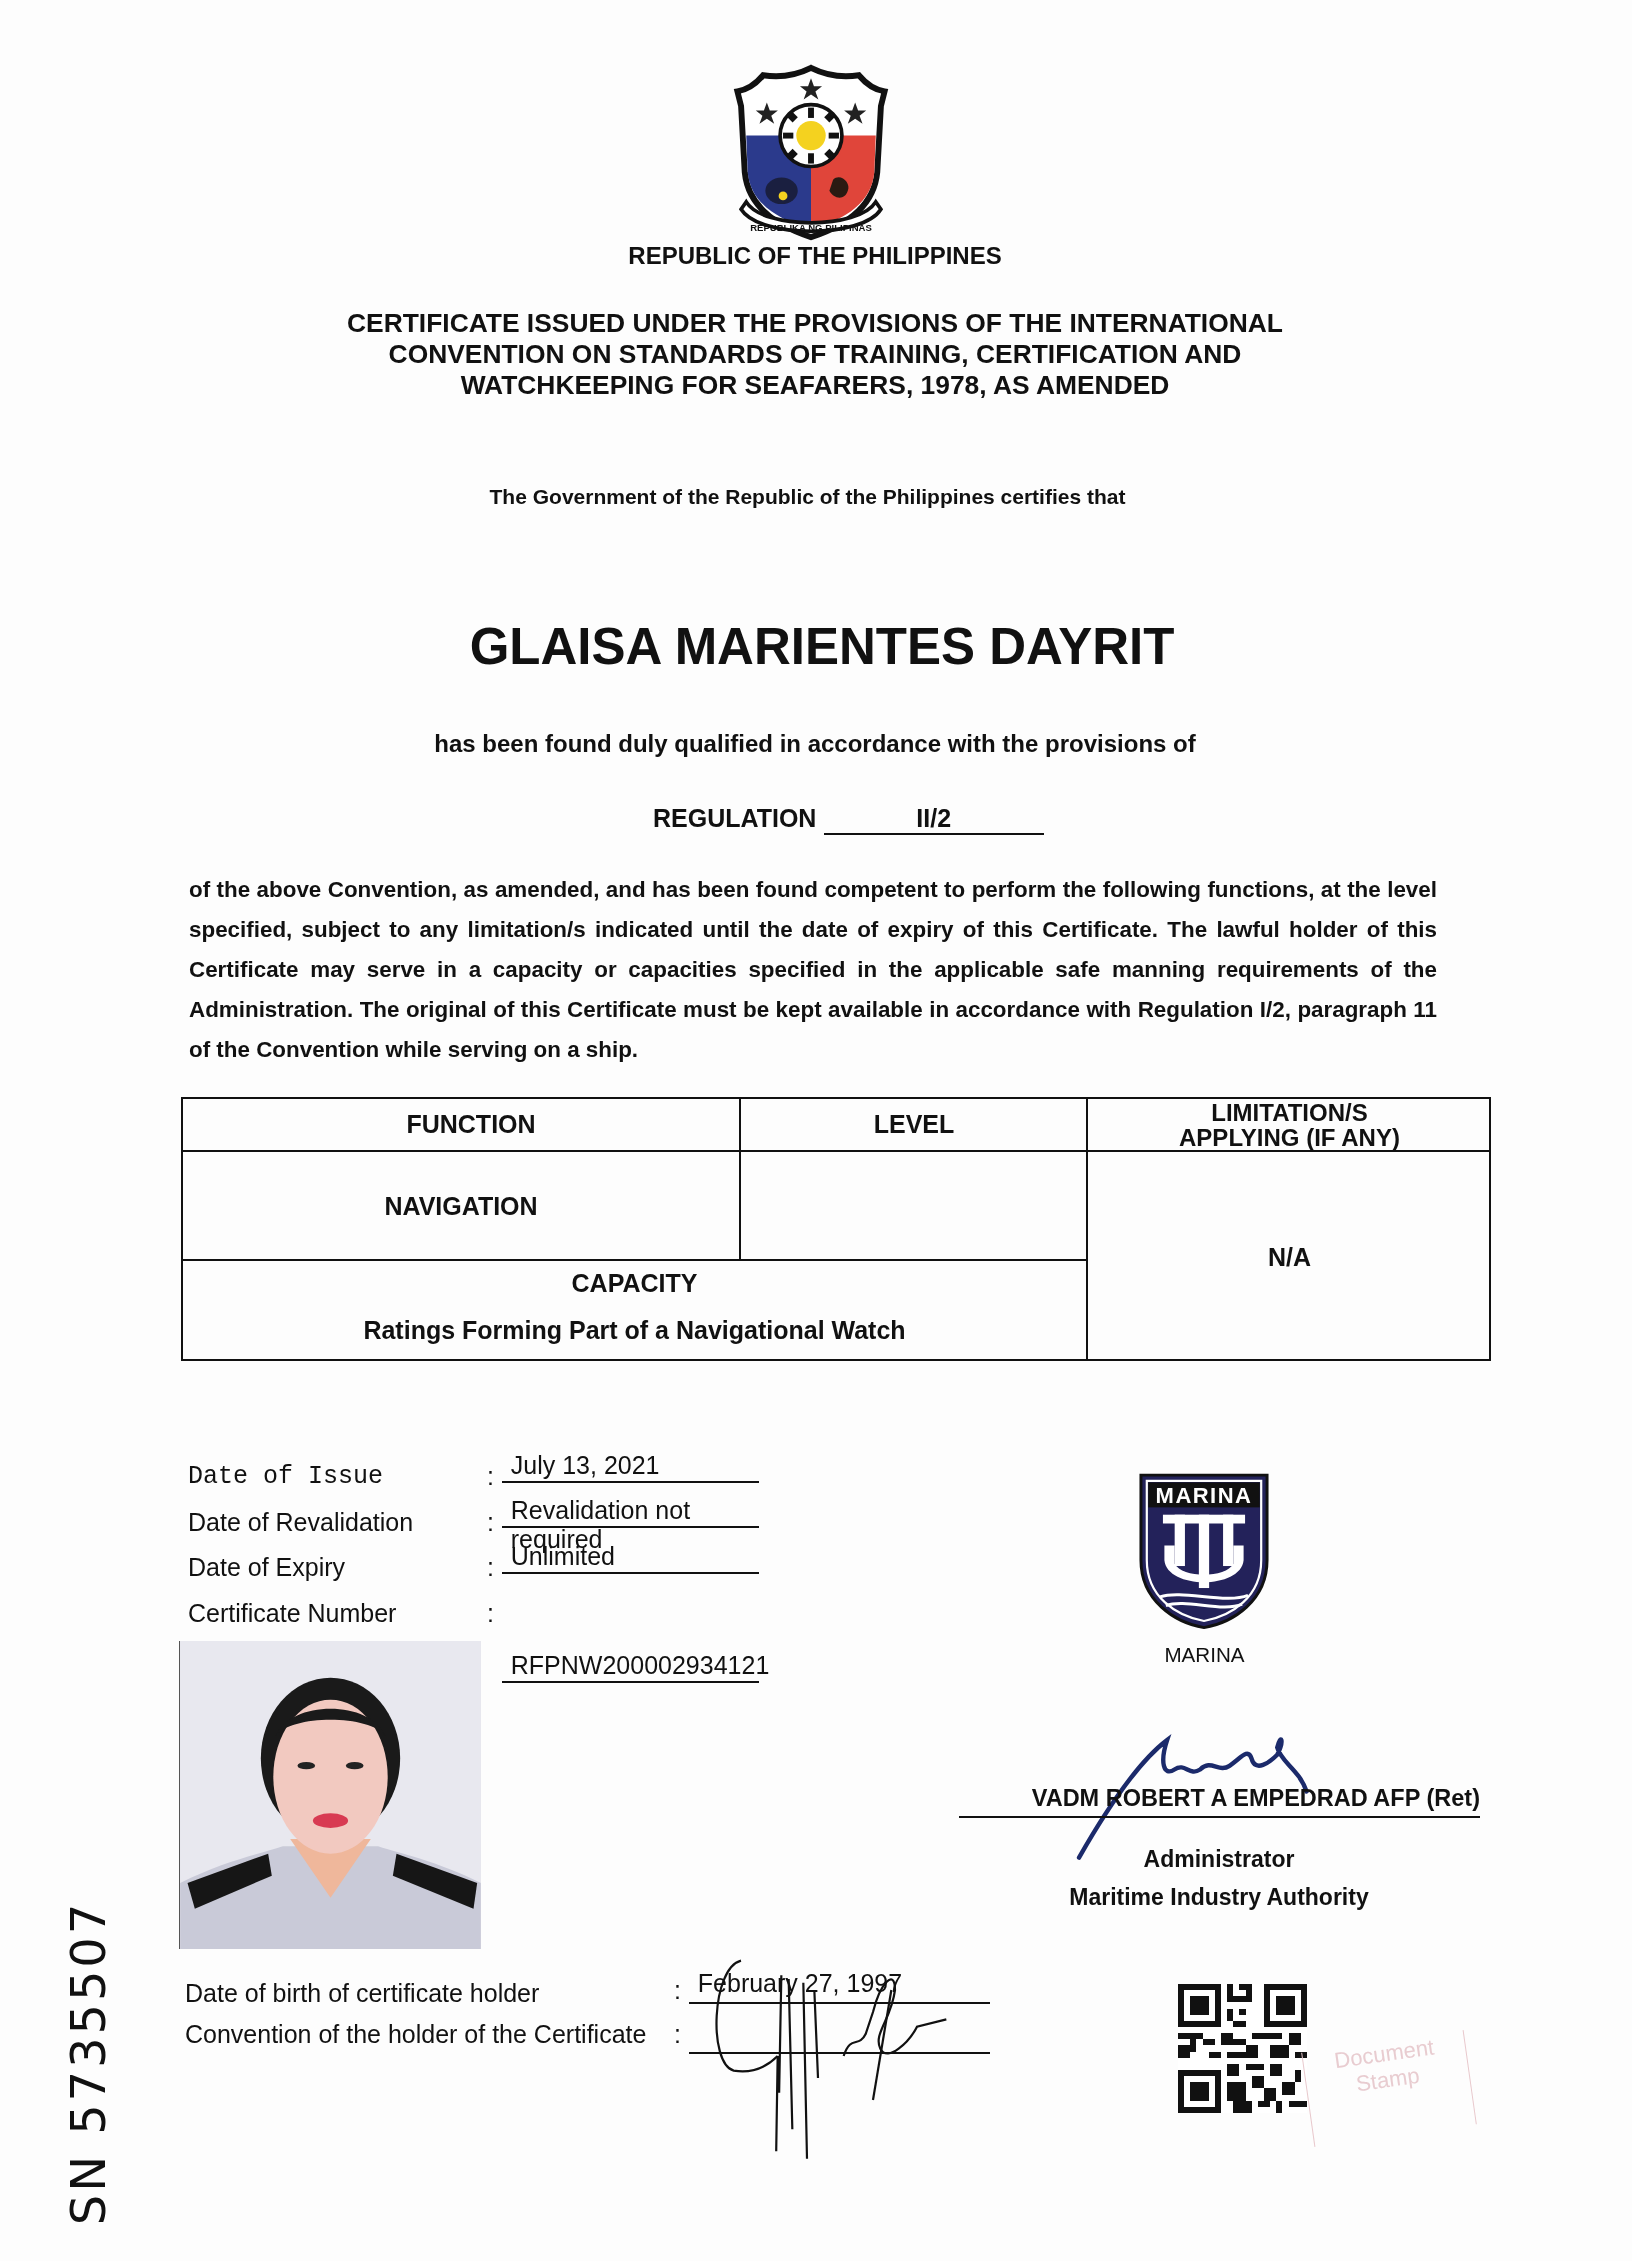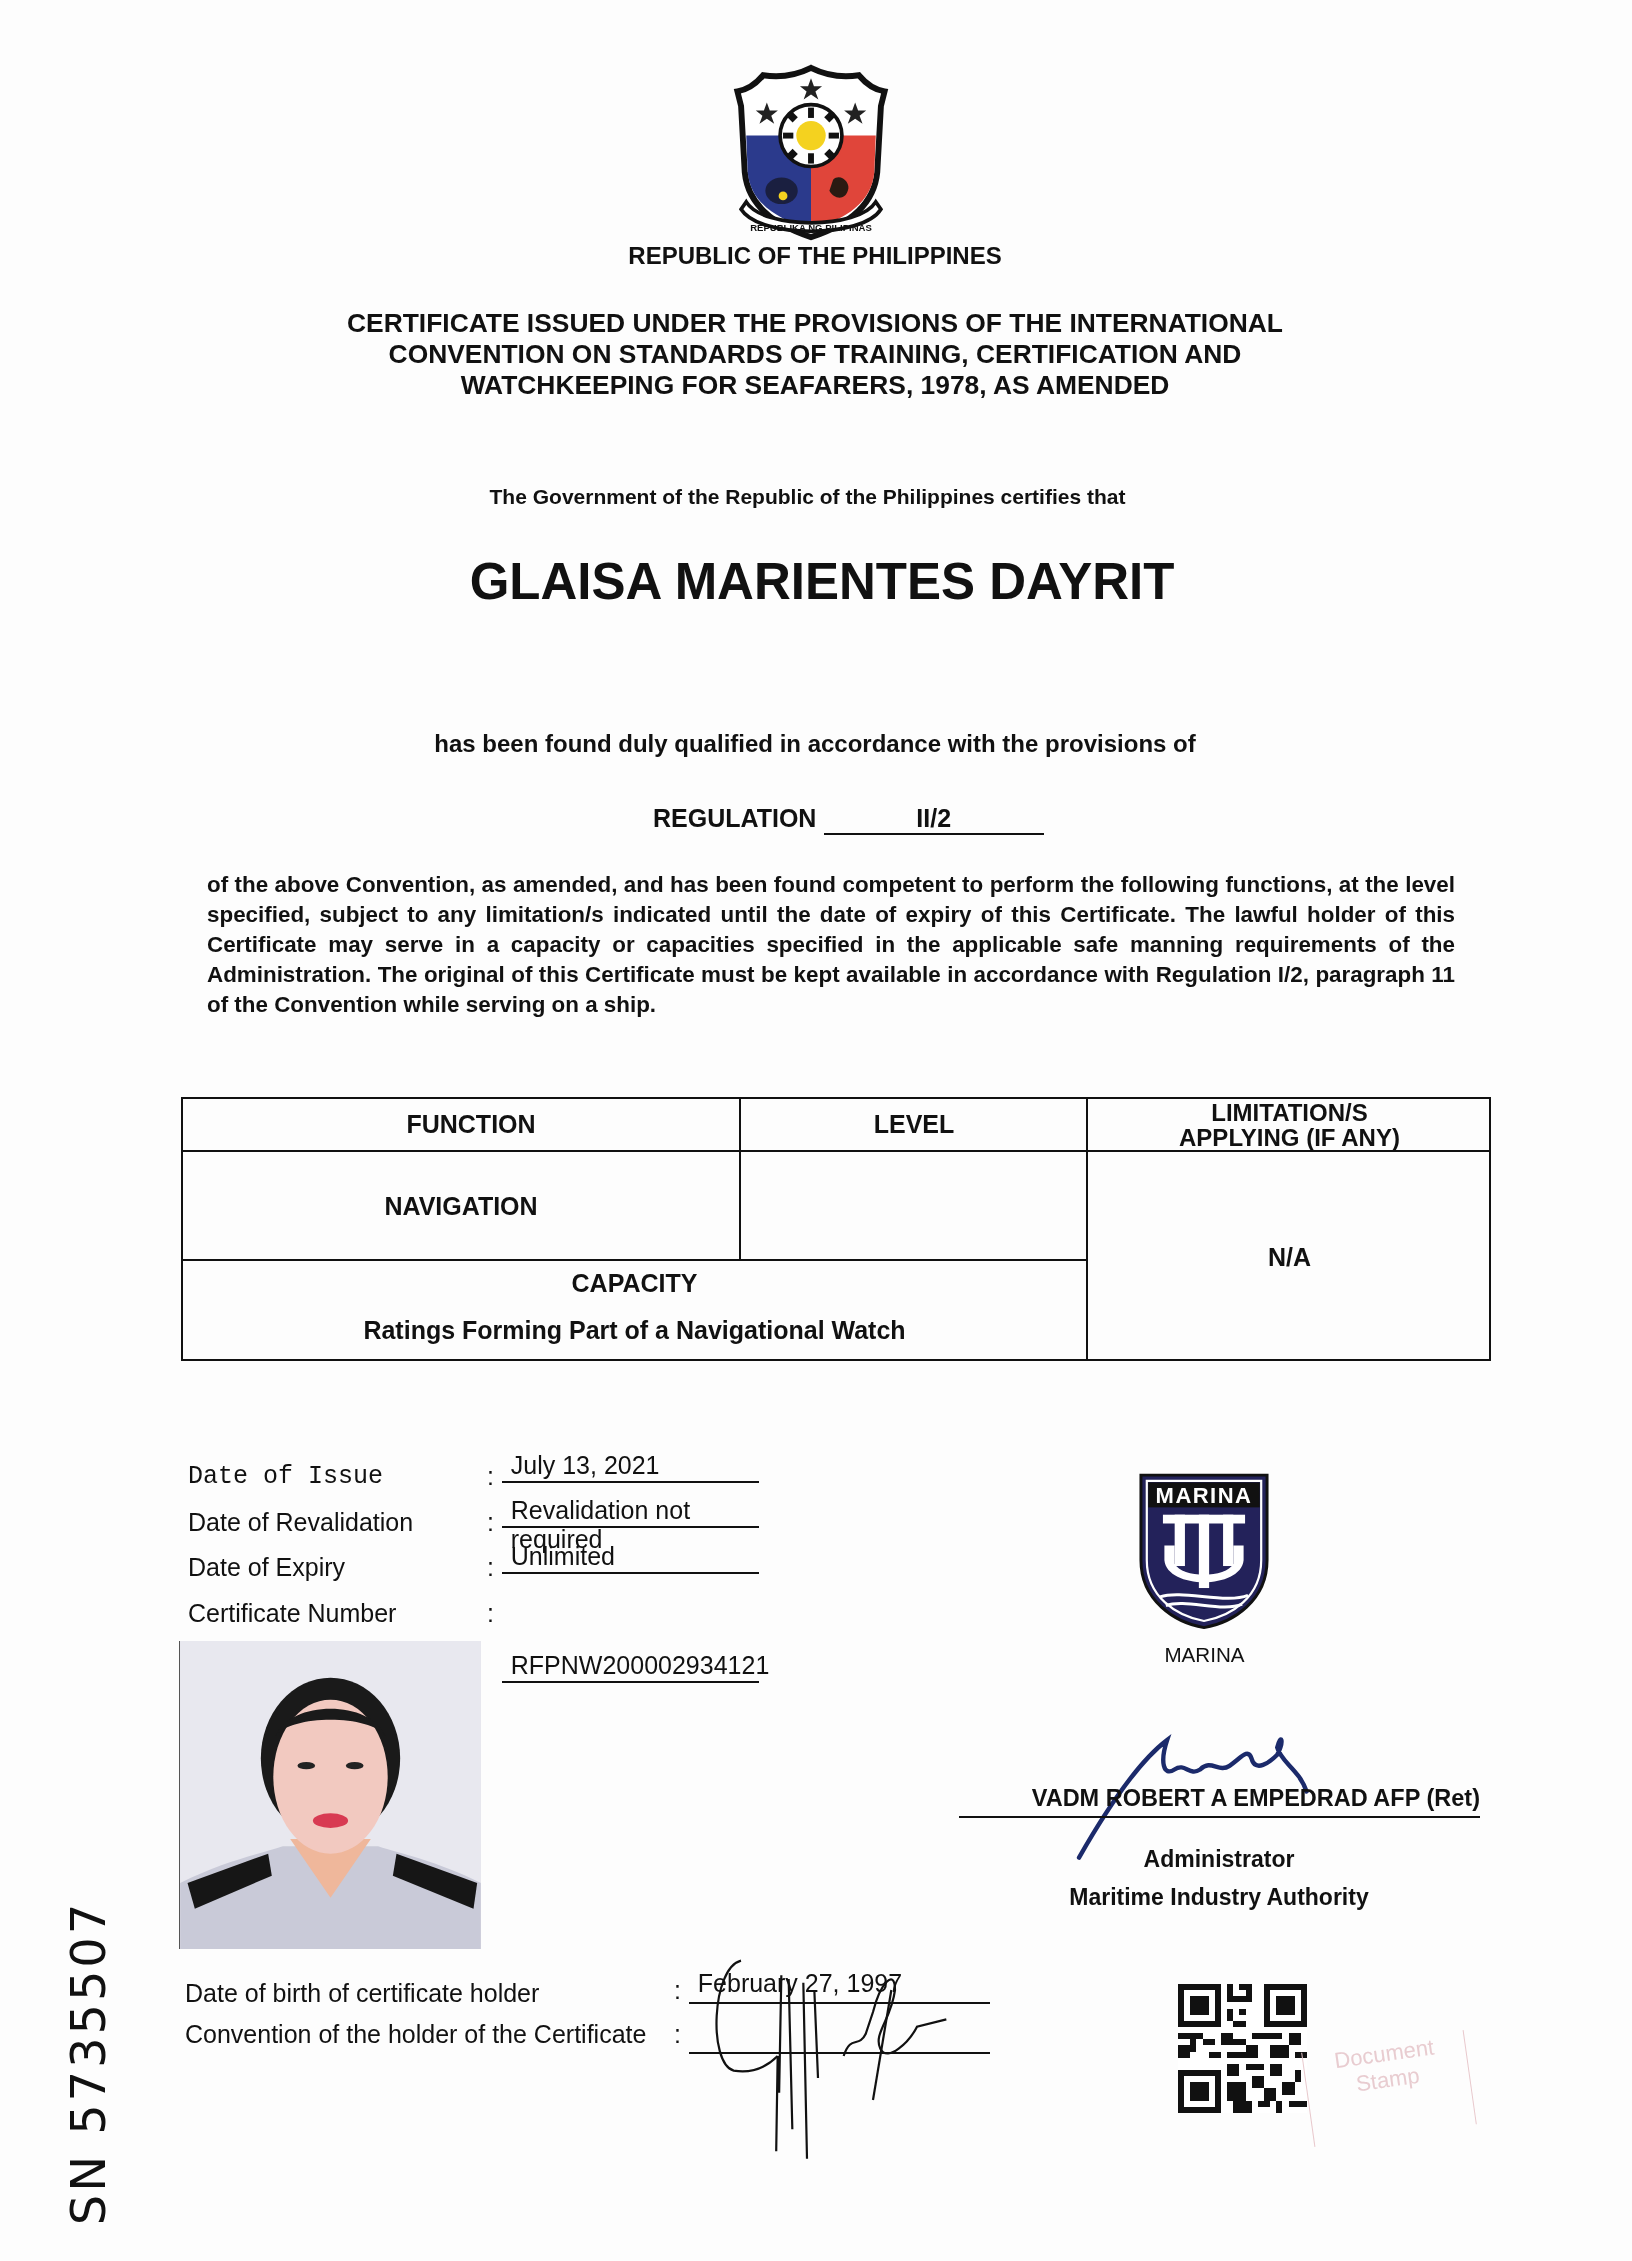--- a/index.html
+++ b/index.html
@@ -12,28 +12,28 @@
   .abs { position: absolute; }
   .bold { font-weight: bold; }
   .center { text-align: center; }
 
   
   #seal { left: 730px; top: 62px; width: 176px; width: 162px; height: 184px; }
 
   #republic { left: 514px; top: 242px; width: 602px; font-size: 24px; }
   #convention-title { left: 316px; top: 308px; width: 998px; font-size: 26.4px; line-height: 31px; }
   #certifies { left: 367px; top: 485px; width: 881px; font-size: 21px; }
-  #holder-name { left: 367px; top: 552px; width: 910px; font-size: 51px; }
+  #holder-name { left: 367px; top: 617px; width: 910px; font-size: 51px; }
   #qualified { left: 367px; top: 730px; width: 896px; font-size: 24px; }
 
   #regulation-row { left: 653px; top: 804px; font-size: 25px; display: flex; align-items: flex-start; }
   #regulation-value-wrap { width: 220px; border-bottom: 2.2px solid #111; text-align: center; margin-left: 7.3px; height: 29px; }
 
   #body-paragraph {
-    left: 207px; top: 870px; width: 1248px; font-size: 22.4px; line-height: 30px;
+    left: 189px; top: 870px; width: 1248px; font-size: 22.4px; line-height: 40px;
     text-align: justify; font-weight: bold;
   }
 
   
   #competency-table {
     left: 181px; top: 1097px; width: 1310px; height: 264px;
     border: 2.2px solid #111; box-sizing: border-box;
   }
   .cell { position: absolute; box-sizing: border-box; display: flex; align-items: center; justify-content: center; text-align: center; font-weight: bold; }
   .vline { position: absolute; background: #111; width: 2.2px; }

